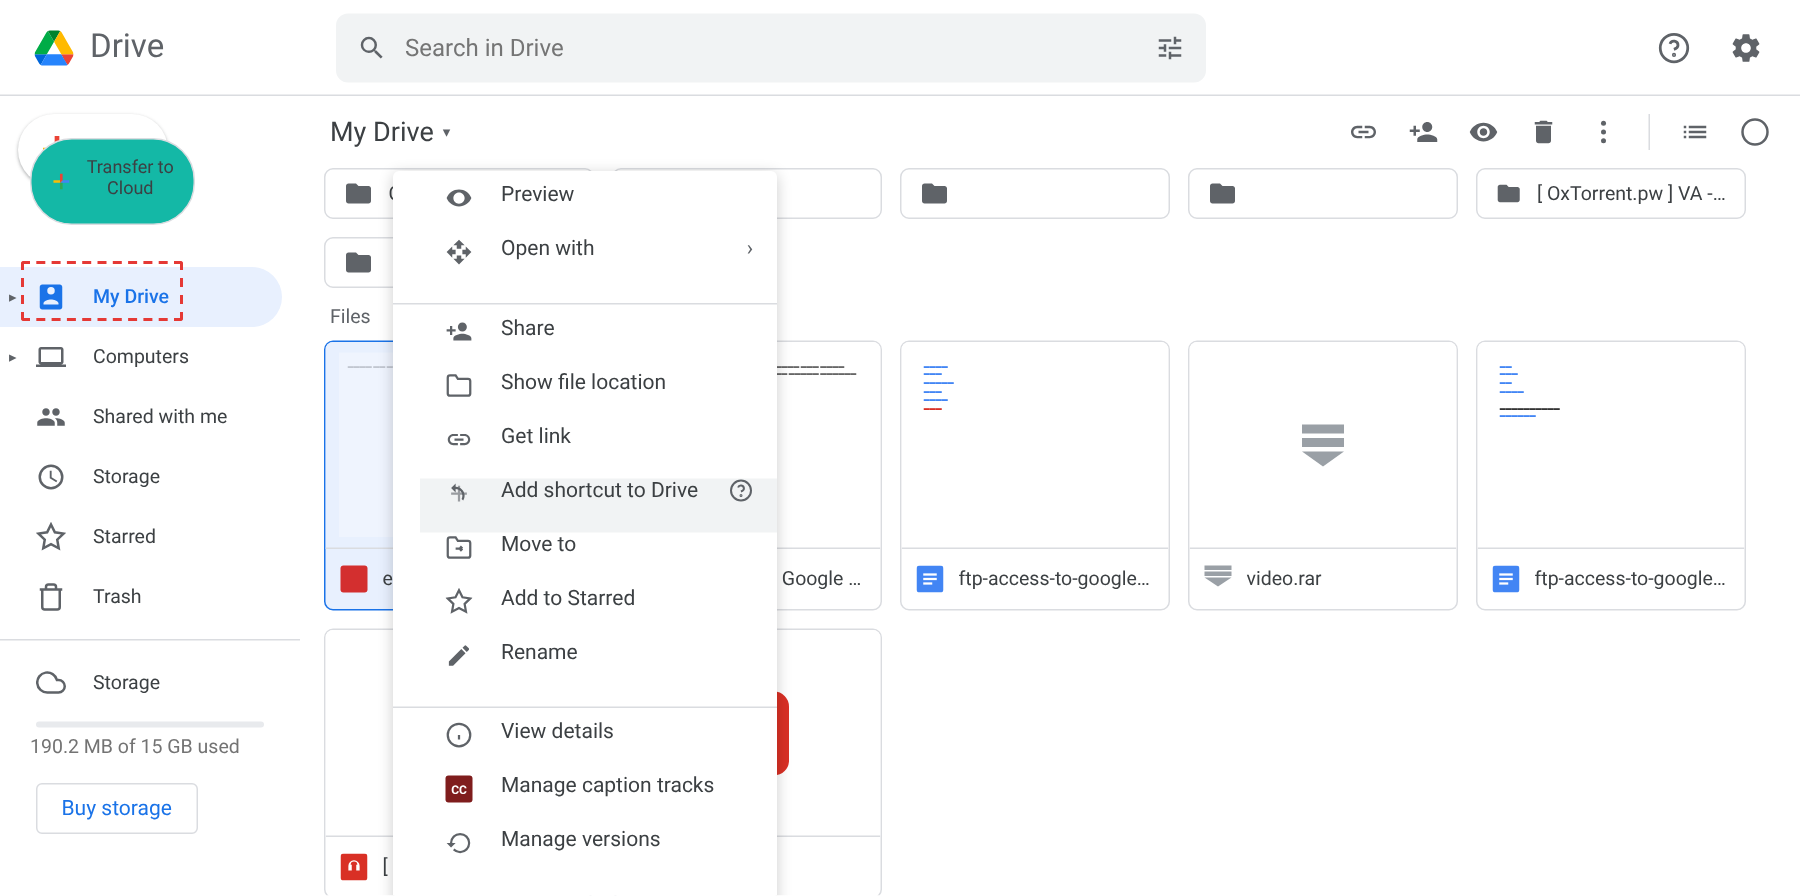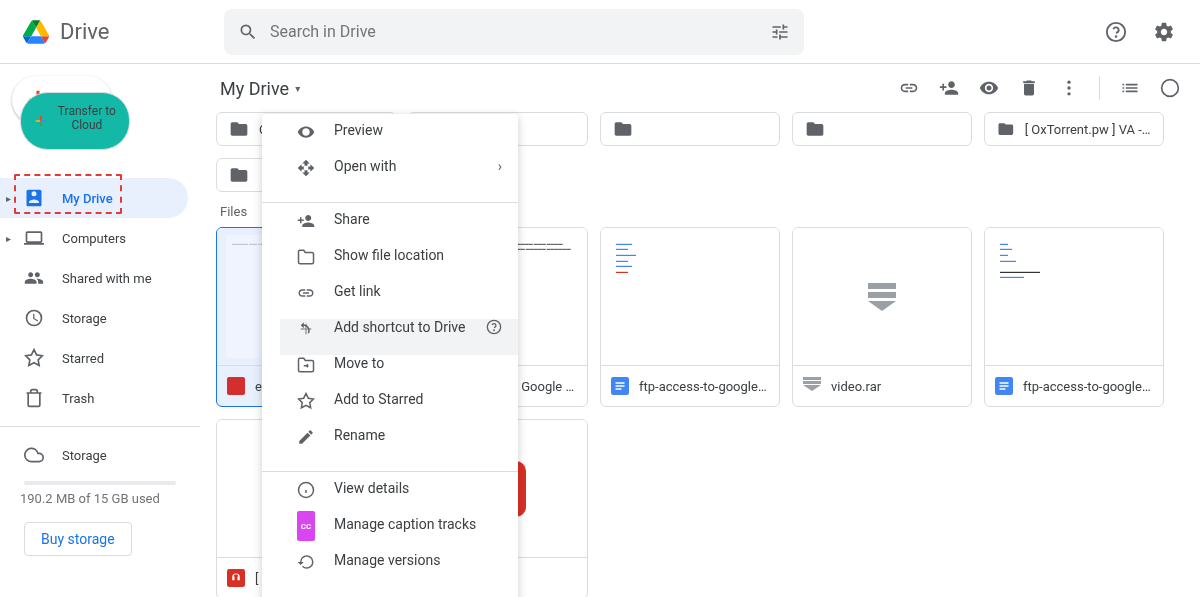--- a/index.html
+++ b/index.html
@@ -460,21 +460,21 @@
             <svg width="18" height="18" viewBox="0 0 24 24" fill="none" stroke="#5f6368" stroke-width="2">
               <circle cx="12" cy="12" r="10"></circle>
               <line x1="12" y1="16" x2="12" y2="12"></line>
               <line x1="12" y1="8" x2="12" y2="8"></line>
             </svg>
           </span>
           <span>View details</span>
         </div>
       <div class="menu-item">
           <span class="mi-icon">
-            <div style="width:18px;height:30px;background:#d946ef;border-radius:2px;color:#fff;font-size:8px;display:flex;align-items:center;justify-content:center;font-weight:bold">CC</div>
+            <div style="width:18px;height:18px;background:#7f1d1d;border-radius:2px;color:#fff;font-size:8px;display:flex;align-items:center;justify-content:center;font-weight:bold">CC</div>
           </span>
           <span>Manage caption tracks</span>
         </div>
       <div class="menu-item">
           <span class="mi-icon">
             <svg width="18" height="18" viewBox="0 0 24 24" fill="#5f6368">
               <path d="M13 3a9 9 0 0 0-9 9H1l3.89 3.89.07.14L9 12H6c0-3.87 3.13-7 7-7s7 3.13 7 7-3.13 7-7 7c-1.93 0-3.68-.79-4.94-2.06l-1.42 1.42A8.954 8.954 0 0 0 13 21a9 9 0 0 0 0-18z"></path>
             </svg>
           </span>
           <span>Manage versions</span>

